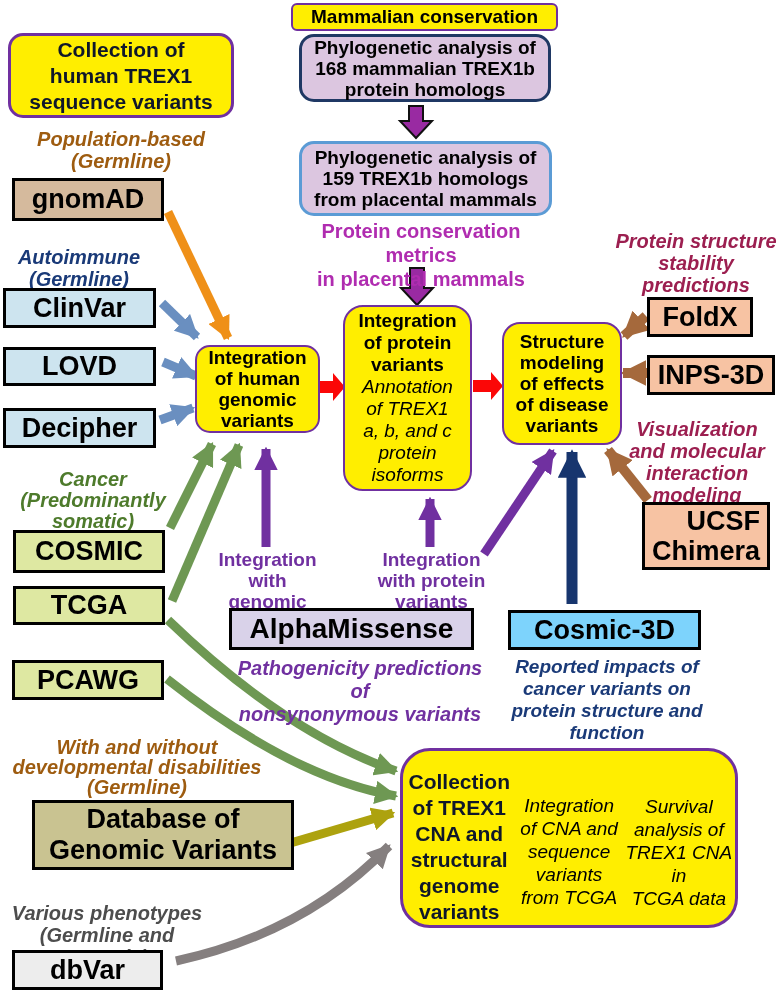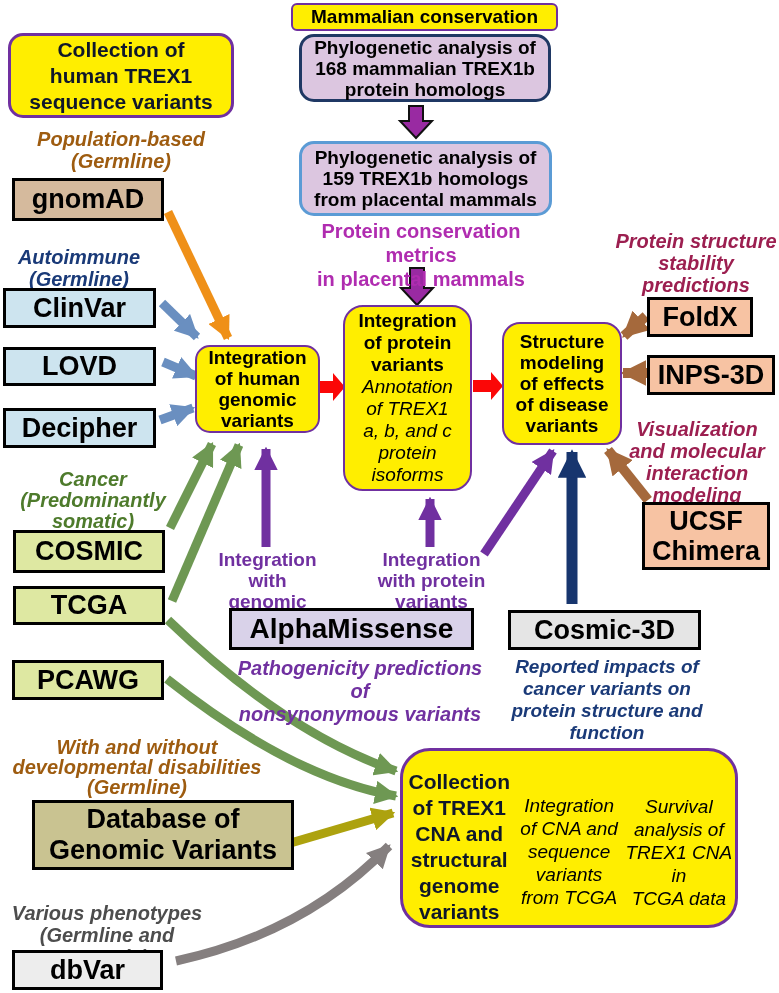--- a/index.html
+++ b/index.html
@@ -9,23 +9,23 @@
   .box{position:absolute;box-sizing:border-box;display:flex;align-items:center;justify-content:center;
        text-align:center;white-space:pre-line;font-weight:bold;border:3px solid #000;color:#000;z-index:1;}
   .rbox{border-radius:15px;}
   .yellow{background:#ffee00;border-color:#7030a0;}
   .plum{background:#dcc6e0;}
   .tan{background:#d5ba9d;}
   .lblue{background:#cde4ef;}
   .lgreen{background:#dee8a2;}
   .olive{background:#c9c391;margin-left:24px;}
   .lgray{background:#ededed;}
-  .salmon{background:#f7c3a3;}
+  .salmon{background:#f7c3a3;text-align:right;}
   .lav{background:#d9d2e9;}
-  .bgray{background:#e5e5e5;}
+  .bgray{background:#7dd3fc;}
   .cap{position:absolute;text-align:center;white-space:pre-line;font-weight:bold;font-style:italic;z-index:1;}
   .capb{position:absolute;text-align:center;white-space:pre-line;font-weight:bold;z-index:1;}
   .fs27{font-size:27px;}
   .fs19{font-size:19px;line-height:21px;}
   .fs20{font-size:20px;line-height:22px;}
   .red-t{color:#0f172a;}
   .brown-t{color:#9e5c10;}
   .navy-t{color:#1a3a78;}
   .green-t{color:#4e7b2c;}
   .purple-t{color:#7030a0;}

